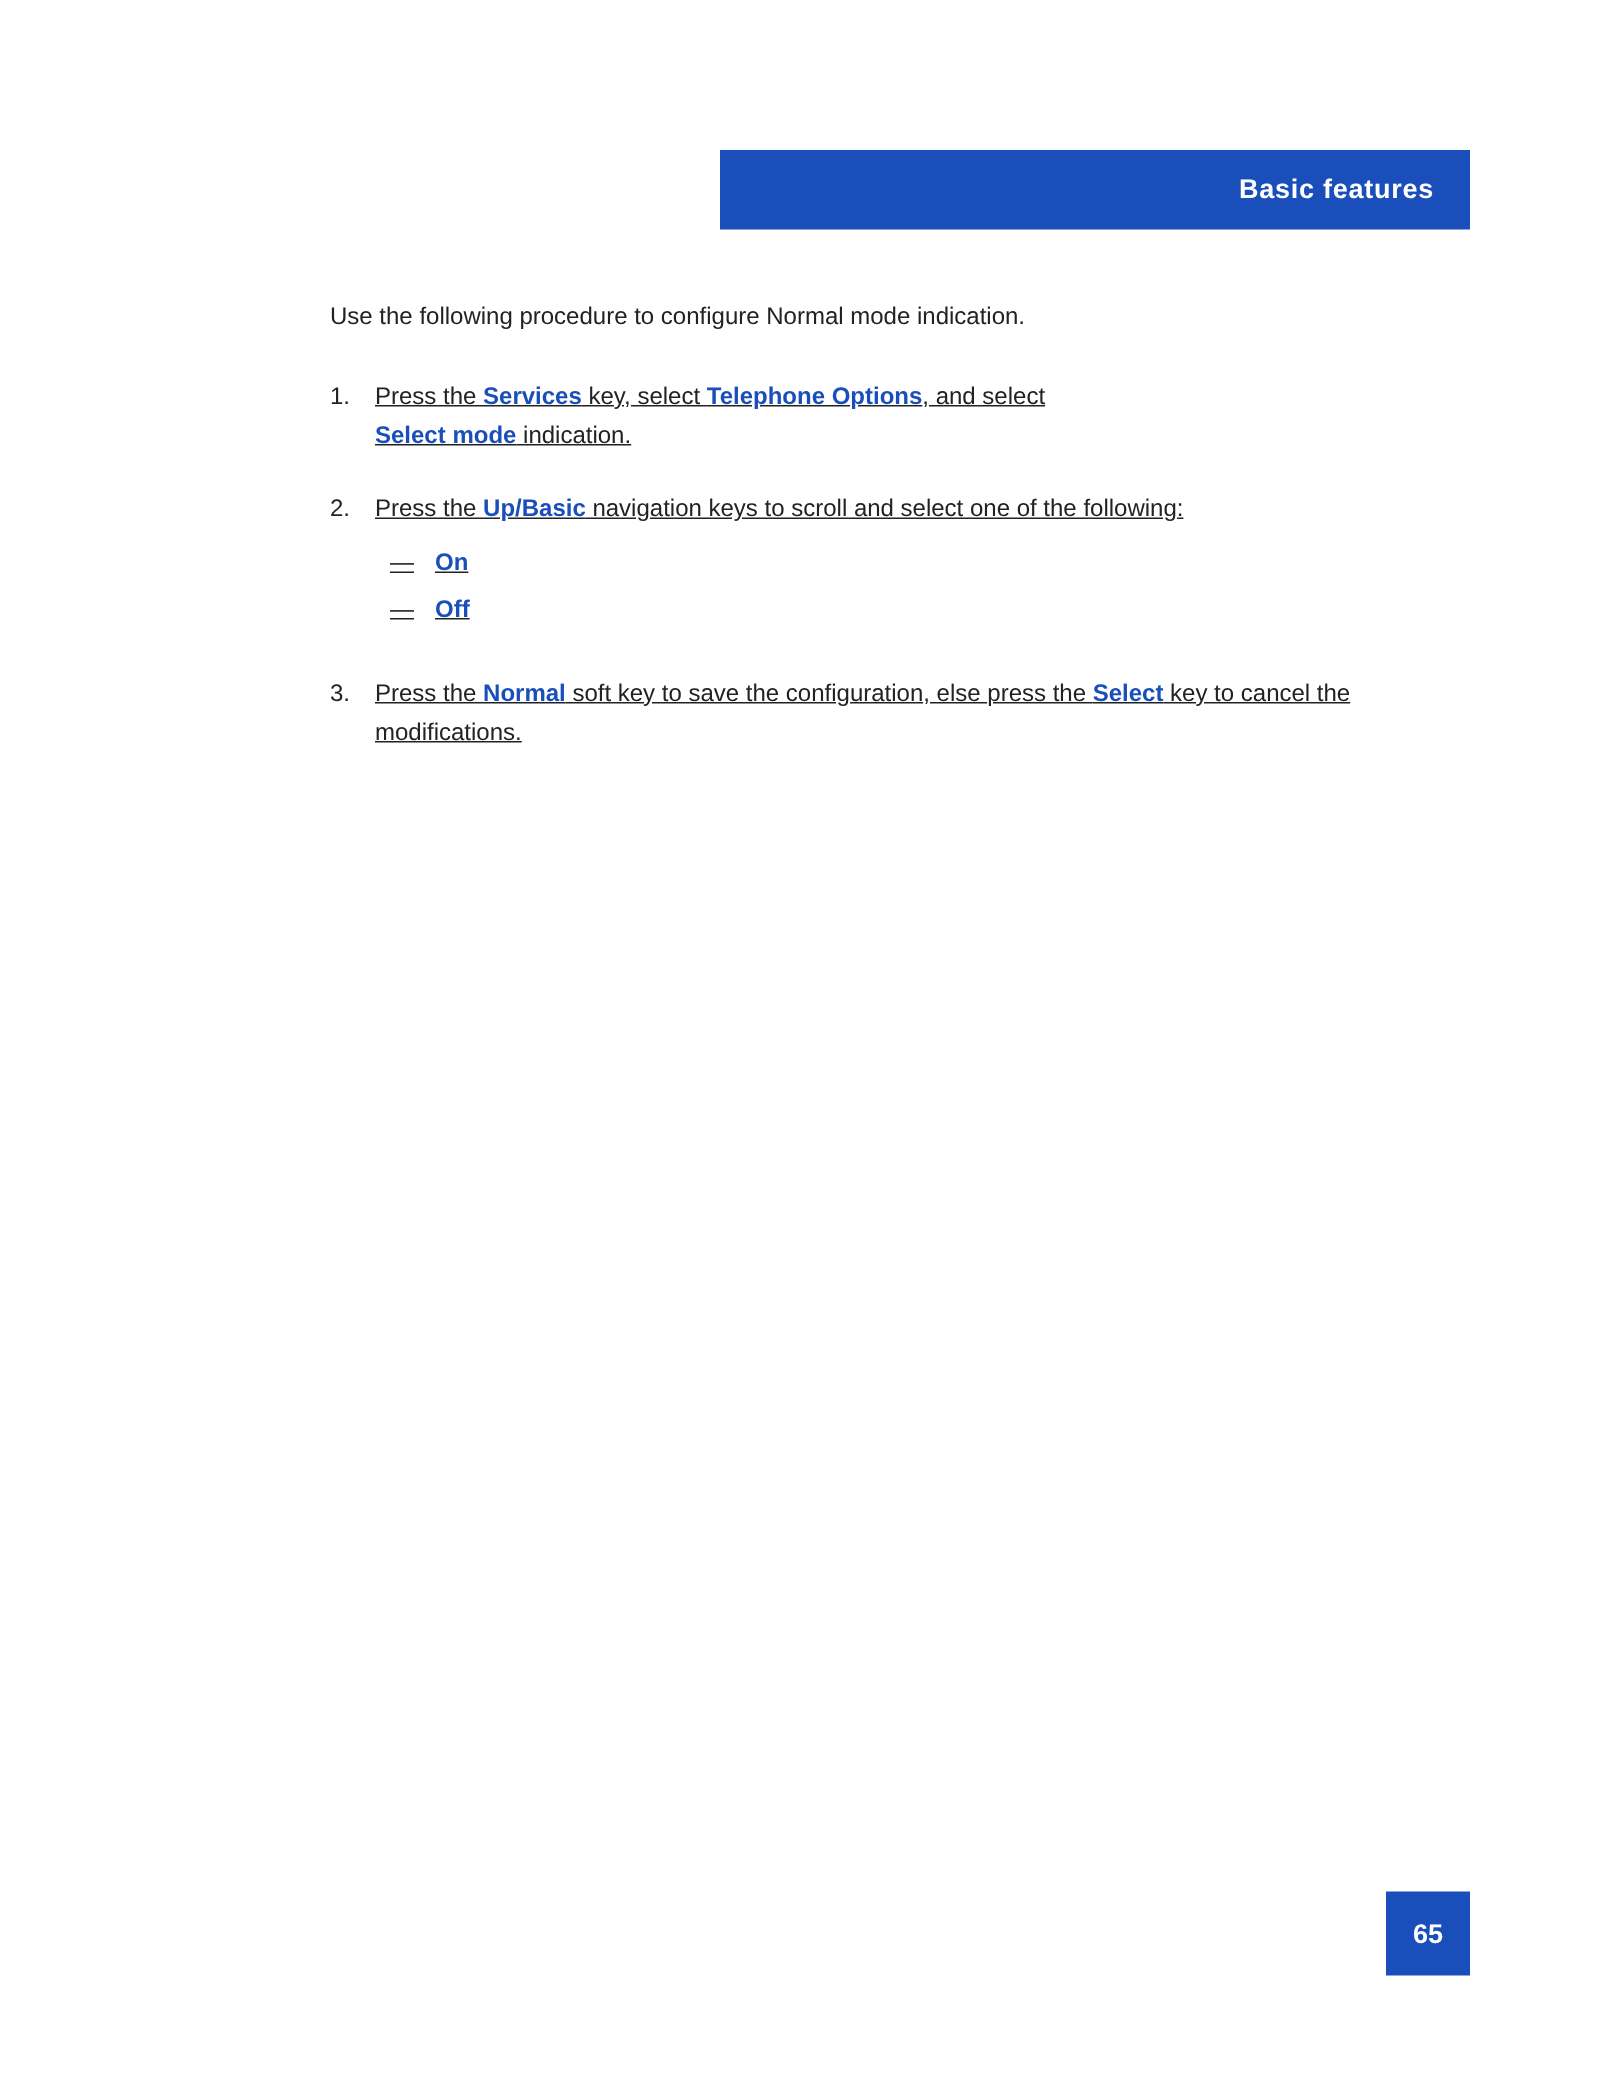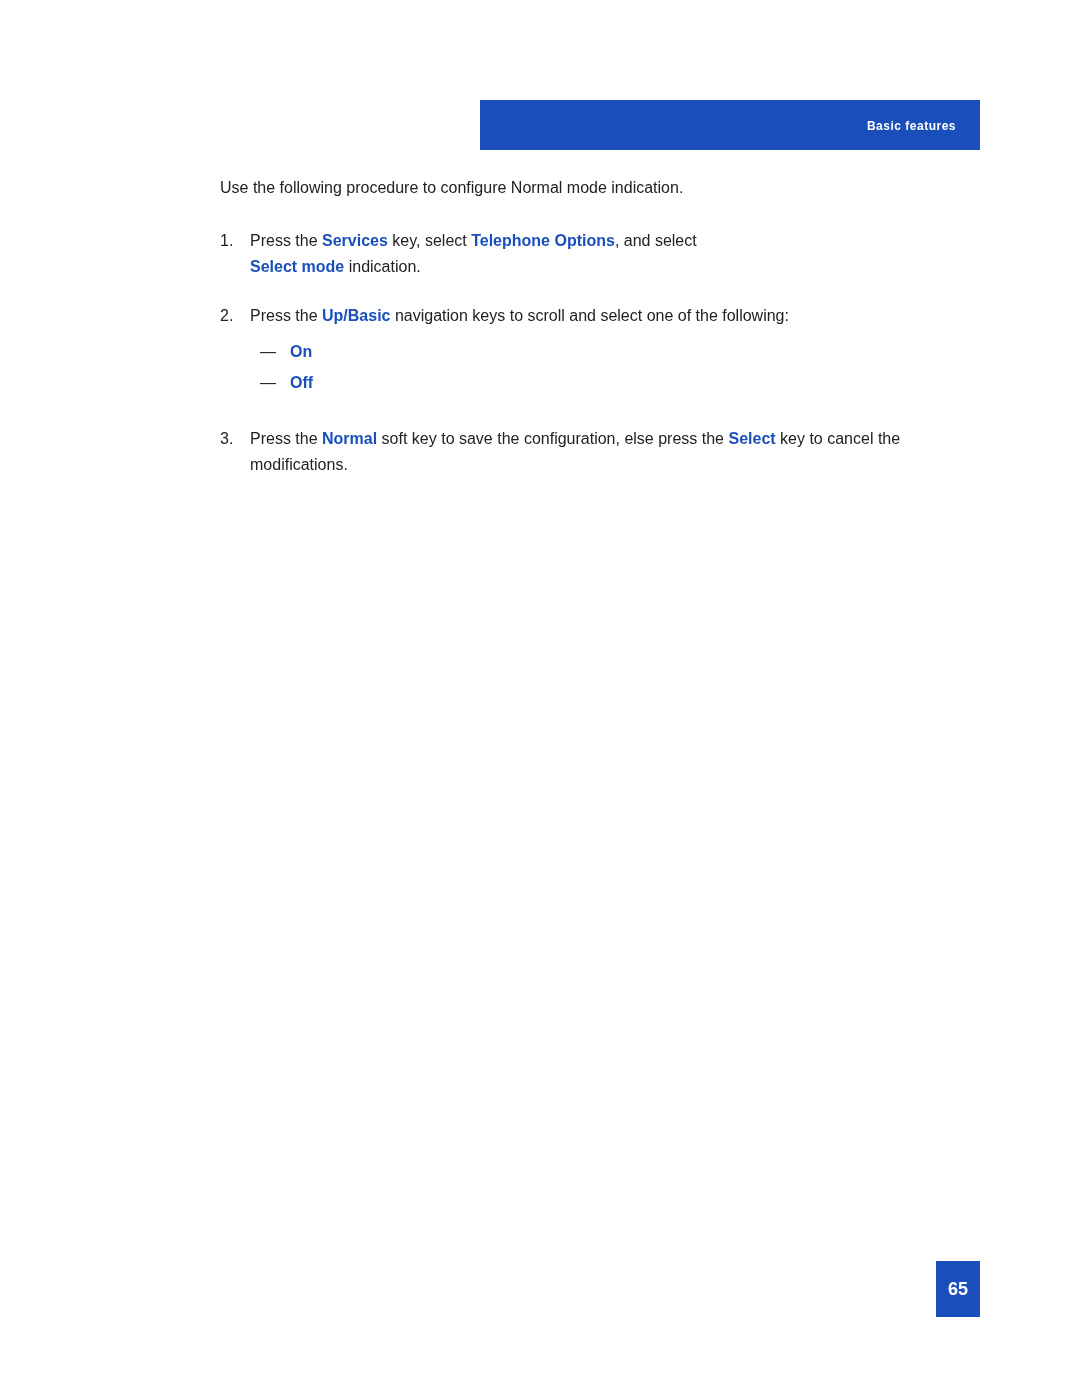--- a/index.html
+++ b/index.html
@@ -31,27 +31,27 @@
       top: 100px;
       right: 100px;
       background-color: #1a4fbb;
       padding: 16px 24px;
       min-width: 500px;
       text-align: right;
     }
 
     .header-title {
       color: #ffffff;
-      font-size: 12px;
+      font-size: 18px;
       font-weight: bold;
       letter-spacing: 0.5px;
     }
 
     .content-area {
-      margin-top: 96px;
+      margin-top: 120px;
     }
 
     .intro-text {
       font-size: 16px;
       color: #222222;
       margin-bottom: 28px;
       line-height: 1.5;
     }
 
     .steps-list {
@@ -73,20 +73,21 @@
       color: #222222;
       font-weight: normal;
       padding-top: 0;
     }
 
     .step-content {
       flex: 1;
       font-size: 16px;
       color: #222222;
       line-height: 1.6;
+      text-decoration: underline;
     }
 
     .blue-bold {
       color: #1a4fbb;
       font-weight: bold;
     }
 
     .sub-list {
       list-style: none;
       margin-top: 10px;
@@ -107,21 +108,21 @@
     }
 
     .page-number-box {
       position: absolute;
       bottom: 80px;
       right: 100px;
       background-color: #1a4fbb;
       color: #ffffff;
       font-size: 18px;
       font-weight: bold;
-      width: 44px;
+      width: 56px;
       height: 56px;
       display: flex;
       align-items: center;
       justify-content: center;
     }
   </style>
 </head>
 <body>
 
 <div class="page-container">

